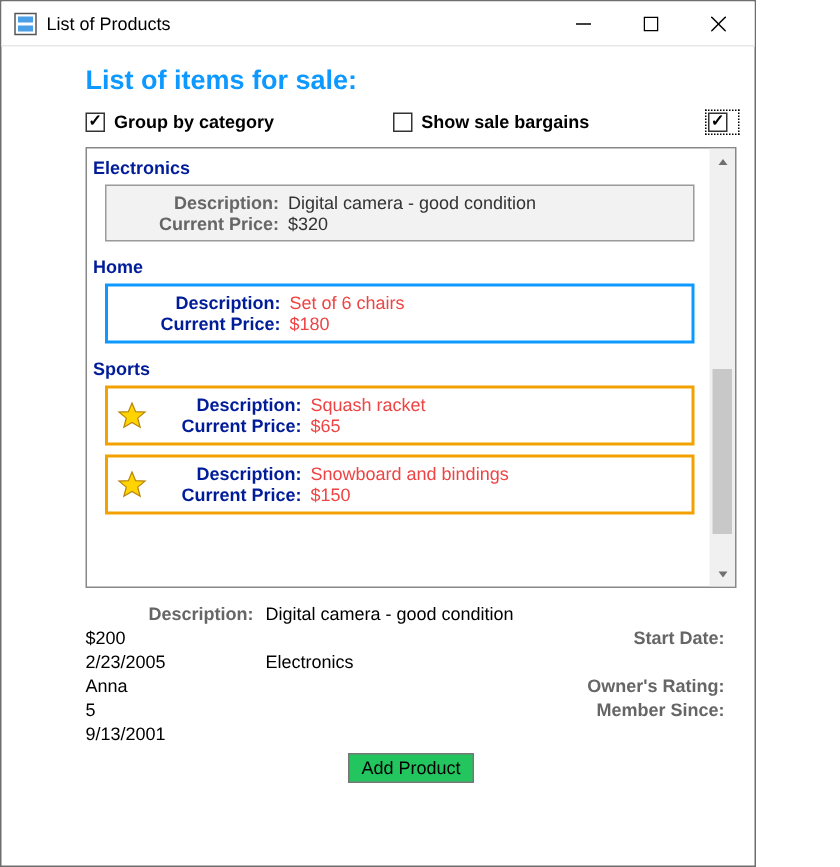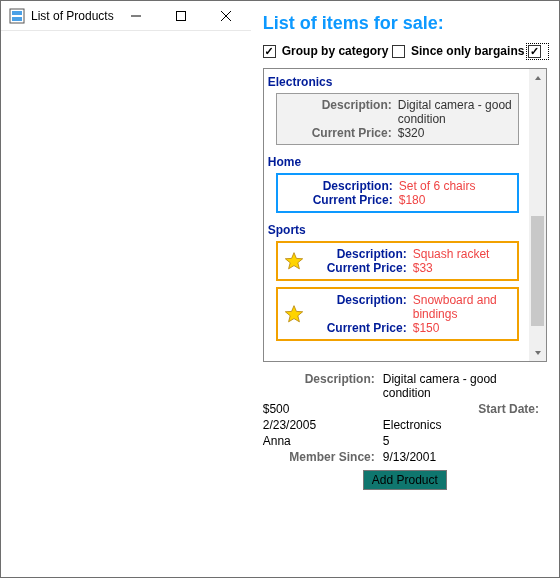--- a/index.html
+++ b/index.html
@@ -6,25 +6,25 @@
   html, body { margin: 0; padding: 0; }
   body {
     font-family: "Segoe UI", Tahoma, sans-serif;
     font-size: 12px;
     background: #fff;
     width: 560px;
     height: 578px;
     overflow: hidden;
   }
   .window {
-    width: 560px;
+    width: 504px;
     height: 578px;
     border: 1px solid #6e6e6e;
     display: flex;
-    flex-direction: row;
+    flex-direction: column;
     background: #fff;
   }
   .titlebar {
     height: 30px;
     display: flex;
     align-items: center;
     padding: 0 2px 0 8px;
     border-bottom: 1px solid #e8e8e8;
     background: #fff;
   }
@@ -39,20 +39,21 @@
     width: 45px; height: 28px;
     display: flex; align-items: center; justify-content: center;
     color: #000;
   }
   .content {
     flex: 1;
     padding: 10px 12px 8px 12px;
     display: flex;
     flex-direction: column;
     overflow: hidden;
+    margin-left: 44px;
   }
   .heading {
     color: #0d99ff;
     font-size: 18px;
     font-weight: 700;
     margin: 2px 0 10px 0;
   }
   .checkrow {
     display: flex;
     justify-content: space-between;
@@ -145,21 +146,21 @@
   }
   .details .dl { text-align: right; padding-right: 8px; color: #666; font-weight: 700; }
   .details .dv { color: #000; }
   .footer {
     display: flex;
     justify-content: center;
     padding: 6px 0 0 0;
   }
   .add-btn {
     border: 1px solid #777;
-    background: #0f766e;
+    background: #22c55e;
     padding: 2px 8px;
     font-size: 12px;
     font-family: inherit;
   }
 </style>
 </head>
 <body>
 
 <div class="window">
 
@@ -196,21 +197,21 @@
 
     <div class="heading">List of items for sale:</div>
 
     <div class="checkrow">
       <label class="checkbox">
         <span class="cb-box">✓</span>
         <span>Group by category</span>
       </label>
       <label class="checkbox">
         <span class="cb-box"></span>
-        <span>Since only bargains</span>
+        <span>Show sale bargains</span>
       </label>
       <label class="checkbox focusrect">
         <span class="cb-box">✓</span>
       </label>
     </div>
 
     <div class="listbox">
       <div class="list-scroll">
 
         <div class="group-header">Electronics</div>
@@ -237,21 +238,21 @@
         <div class="item orange">
           <span class="star">
             <svg viewBox="0 0 24 24" width="20" height="20">
                 <polygon points="12,2 14.9,8.9 22.4,9.3 16.6,14.1 18.5,21.4 12,17.5 5.5,21.4 7.4,14.1 1.6,9.3 9.1,8.9" fill="#ffd400" stroke="#b8860b" stroke-width="1"></polygon>
               </svg>
           </span>
           <div class="item-fields">
             <div class="fld-label">Description:</div>
             <div class="fld-val">Squash racket</div>
             <div class="fld-label">Current Price:</div>
-            <div class="fld-val">$33</div>
+            <div class="fld-val">$65</div>
           </div>
         </div>
         <div class="item orange">
           <span class="star">
             <svg viewBox="0 0 24 24" width="20" height="20">
                 <polygon points="12,2 14.9,8.9 22.4,9.3 16.6,14.1 18.5,21.4 12,17.5 5.5,21.4 7.4,14.1 1.6,9.3 9.1,8.9" fill="#ffd400" stroke="#b8860b" stroke-width="1"></polygon>
               </svg>
           </span>
           <div class="item-fields">
             <div class="fld-label">Description:</div>
@@ -275,25 +276,26 @@
           <svg width="8" height="8" viewBox="0 0 8 8">
               <polygon points="1,2 7,2 4,6" fill="#707070"></polygon>
             </svg>
         </div>
       </div>
     </div>
 
     <div class="details">
       <div class="dl">Description:</div>
       <div class="dv">Digital camera - good condition</div>
-      <div class="dv">$500</div>
+      <div class="dv">$200</div>
       <div class="dl">Start Date:</div>
       <div class="dv">2/23/2005</div>
       <div class="dv">Electronics</div>
       <div class="dv">Anna</div>
+      <div class="dl">Owner's Rating:</div>
       <div class="dv">5</div>
       <div class="dl">Member Since:</div>
       <div class="dv">9/13/2001</div>
     </div>
 
     <div class="footer">
       <button class="add-btn">Add Product</button>
     </div>
 
   </div>

